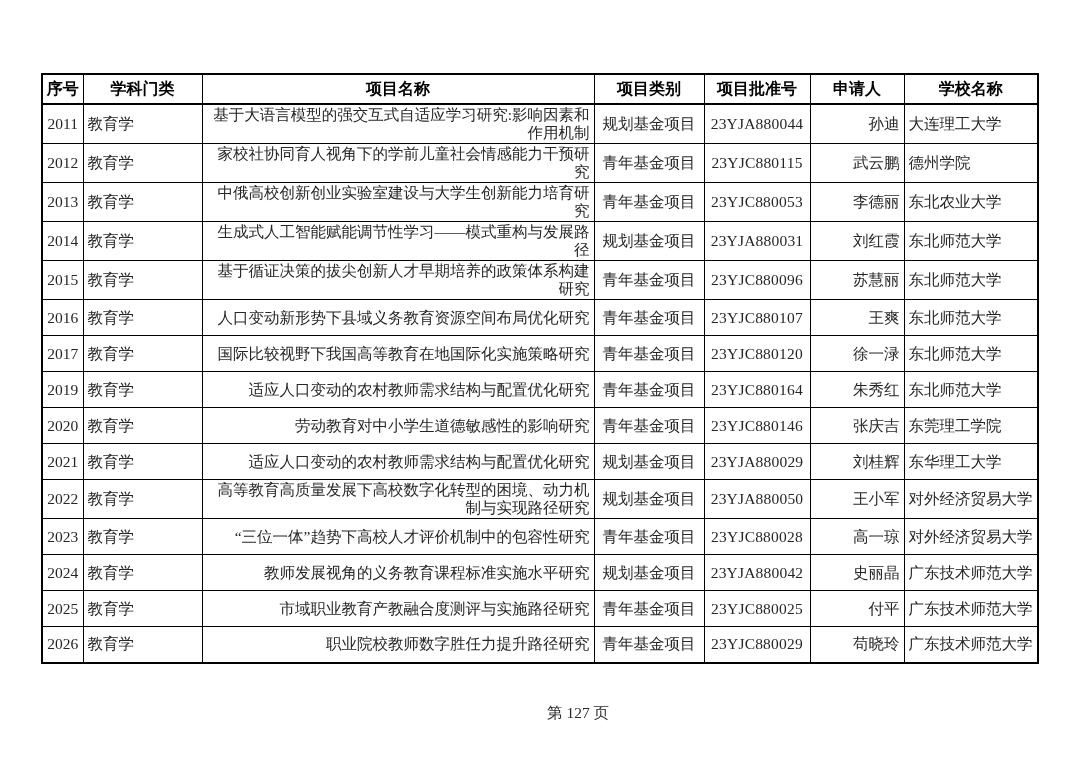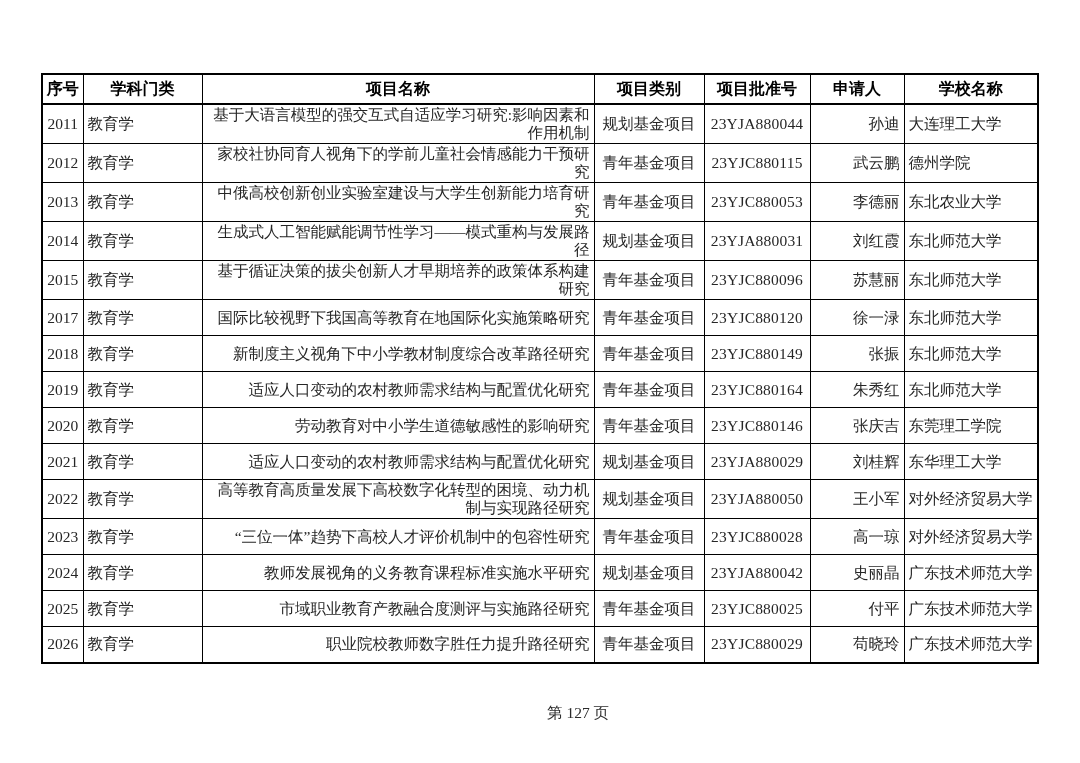--- a/index.html
+++ b/index.html
@@ -128,35 +128,35 @@
         <tr>
           <td class="cell-seq">2015</td>
           <td class="cell-discipline">教育学</td>
           <td class="cell-title">基于循证决策的拔尖创新人才早期培养的政策体系构建研究</td>
           <td class="cell-category">青年基金项目</td>
           <td class="cell-grant-no">23YJC880096</td>
           <td class="cell-applicant">苏慧丽</td>
           <td class="cell-school">东北师范大学</td>
         </tr>
         <tr>
+          <td class="cell-seq">2016</td>
+          <td class="cell-discipline">教育学</td>
+          <td class="cell-title">人口变动新形势下县域义务教育资源空间布局优化研究</td>
+          <td class="cell-category">青年基金项目</td>
+          <td class="cell-grant-no">23YJC880107</td>
+          <td class="cell-applicant">王爽</td>
+          <td class="cell-school">东北师范大学</td>
+        </tr>
+        <tr>
           <td class="cell-seq">2017</td>
           <td class="cell-discipline">教育学</td>
           <td class="cell-title">国际比较视野下我国高等教育在地国际化实施策略研究</td>
           <td class="cell-category">青年基金项目</td>
           <td class="cell-grant-no">23YJC880120</td>
           <td class="cell-applicant">徐一渌</td>
-          <td class="cell-school">东北师范大学</td>
-        </tr>
-        <tr>
-          <td class="cell-seq">2018</td>
-          <td class="cell-discipline">教育学</td>
-          <td class="cell-title">新制度主义视角下中小学教材制度综合改革路径研究</td>
-          <td class="cell-category">青年基金项目</td>
-          <td class="cell-grant-no">23YJC880149</td>
-          <td class="cell-applicant">张振</td>
           <td class="cell-school">东北师范大学</td>
         </tr>
         <tr>
           <td class="cell-seq">2019</td>
           <td class="cell-discipline">教育学</td>
           <td class="cell-title">适应人口变动的农村教师需求结构与配置优化研究</td>
           <td class="cell-category">青年基金项目</td>
           <td class="cell-grant-no">23YJC880164</td>
           <td class="cell-applicant">朱秀红</td>
           <td class="cell-school">东北师范大学</td>

